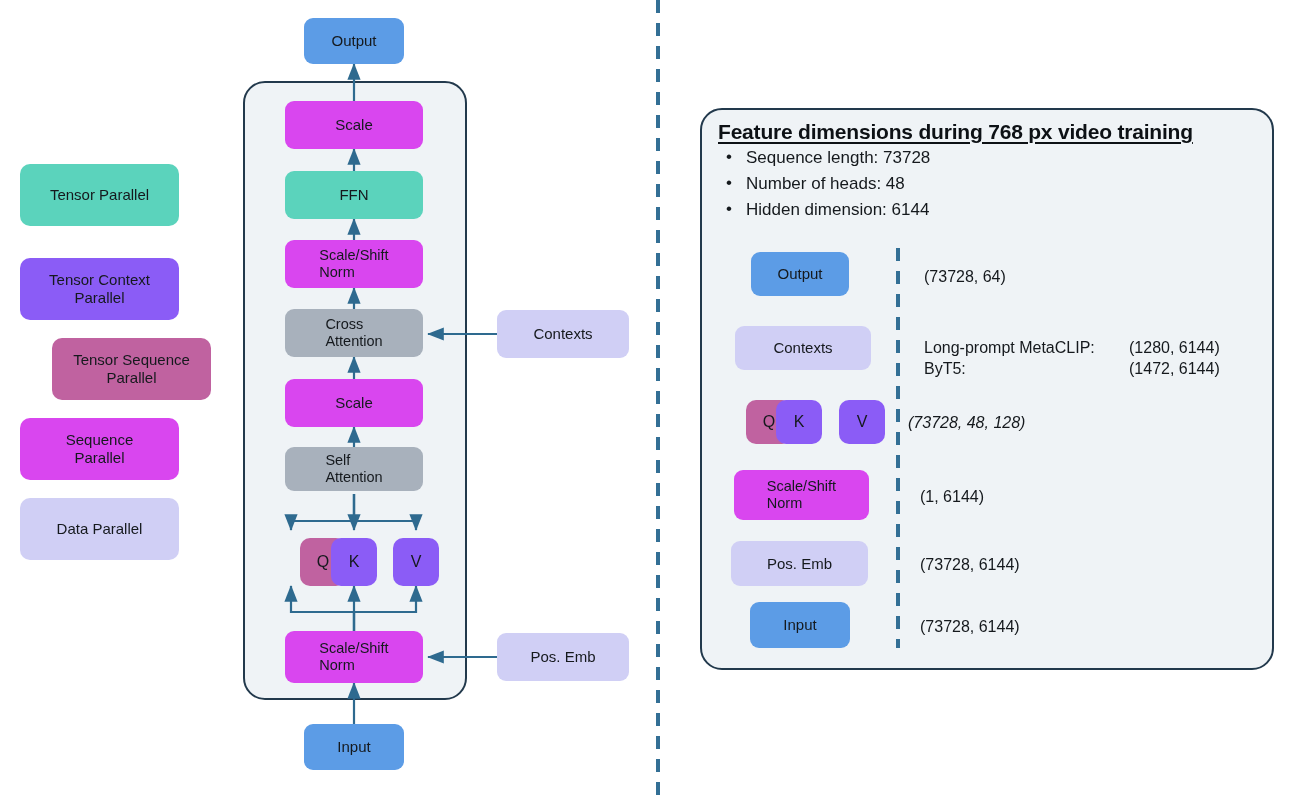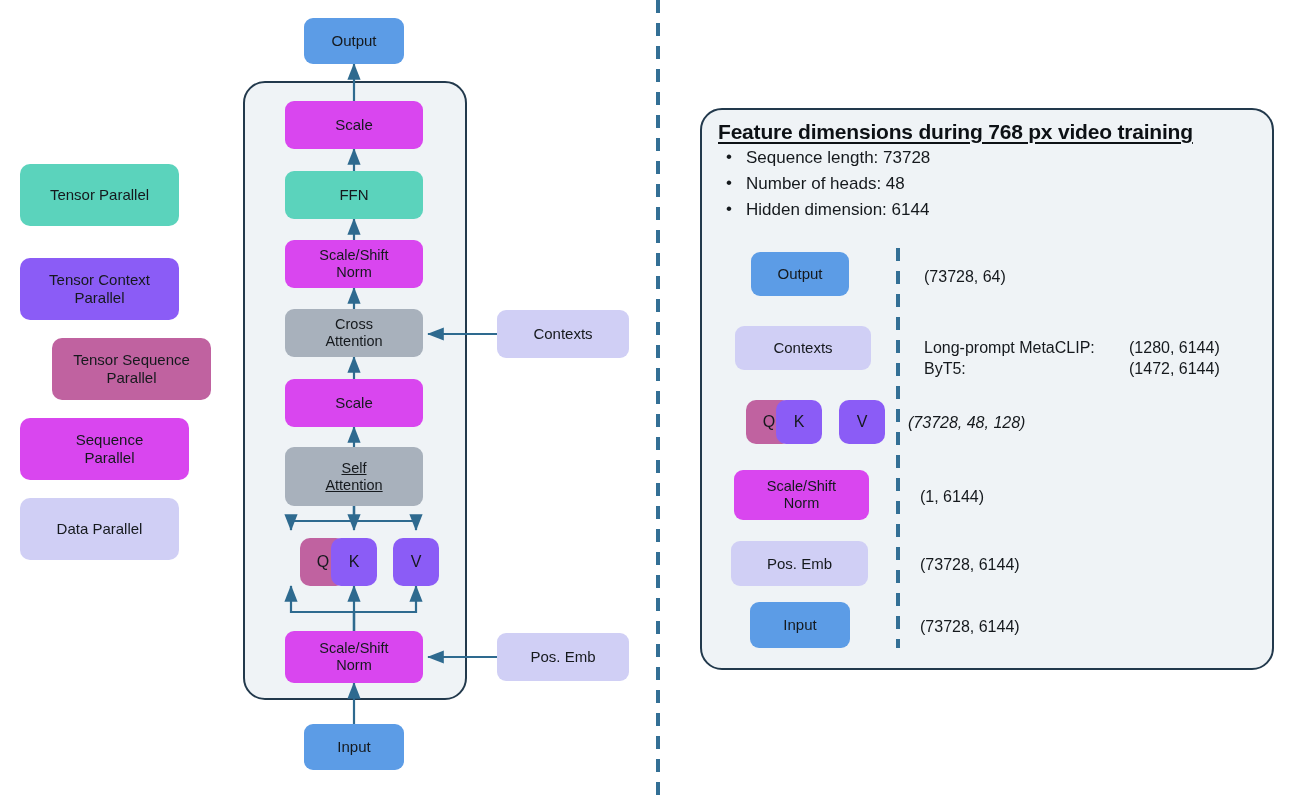--- a/index.html
+++ b/index.html
@@ -11,21 +11,20 @@
     overflow:hidden;
     position:relative;
   }
   .stage{position:absolute;inset:0;}
   .abs{position:absolute;box-sizing:border-box;}
 
   
   .node{
     position:absolute;
     display:flex;align-items:center;justify-content:center;
-    text-align:center;
     border-radius:9px;
     font-size:15px;
     line-height:1.15;
     color:#15191d;
     box-sizing:border-box;
     padding:2px 16px;
     white-space:pre-line;
   }
   .node.sm{font-size:14.5px;}
   .node.qkv{border-radius:10px;font-size:16px;}
@@ -105,21 +104,21 @@
 <body>
 
 <div class="stage">
 
   <div>
     <div class="legend-item c-teal" style="top:164px;">Tensor Parallel</div>
     <div class="legend-item c-pink" style="top:258px;">Tensor Context
 Parallel</div>
     <div class="legend-item c-magenta" style="top:338px;">Tensor Sequence
 Parallel</div>
-    <div class="legend-item c-lblue" style="top:418px;padding-left:10px;">Sequence
+    <div class="legend-item c-lblue" style="top:418px;">Sequence
 Parallel</div>
     <div class="legend-item c-lav" style="top:498px;">Data Parallel</div>
   </div>
 
   <div class="abs" id="block-container"></div>
 
   <svg class="arrows" viewBox="0 0 1294 796" xmlns="http://www.w3.org/2000/svg">
     <defs>
       <marker id="ah" markerWidth="9" markerHeight="9" refX="7.2" refY="3.4" orient="auto" markerUnits="strokeWidth">
         <path d="M0,0.4 L7.6,3.4 L0,6.4 z" fill="#2E6A8F"></path>
@@ -166,21 +165,21 @@
   <div class="node c-teal" style="left:285px;top:171px;width:138px;height:48px;">FFN</div>
 
   <div class="node c-lblue sm" style="left:285px;top:240px;width:138px;height:48px;">Scale/Shift
 Norm</div>
 
   <div class="node c-gray sm" style="left:285px;top:309px;width:138px;height:48px;">Cross
 Attention</div>
 
   <div class="node c-lblue" style="left:285px;top:379px;width:138px;height:48px;">Scale</div>
 
-  <div class="node c-gray sm" style="left:285px;top:447px;width:138px;height:59px;text-decoration:underline;">Self
+  <div class="node c-gray sm" style="left:285px;top:447px;width:138px;height:44px;">Self
 Attention</div>
 
   <div class="node c-magenta qkv" style="left:268px;top:538px;width:46px;height:48px;">Q</div>
   <div class="node c-pink qkv" style="left:331px;top:538px;width:46px;height:48px;">K</div>
   <div class="node c-pink qkv" style="left:393px;top:538px;width:46px;height:48px;">V</div>
 
   <div class="node c-lblue sm" style="left:285px;top:631px;width:138px;height:52px;">Scale/Shift
 Norm</div>
 
   <div class="node c-blue" style="left:304px;top:724px;width:100px;height:46px;">Input</div>

